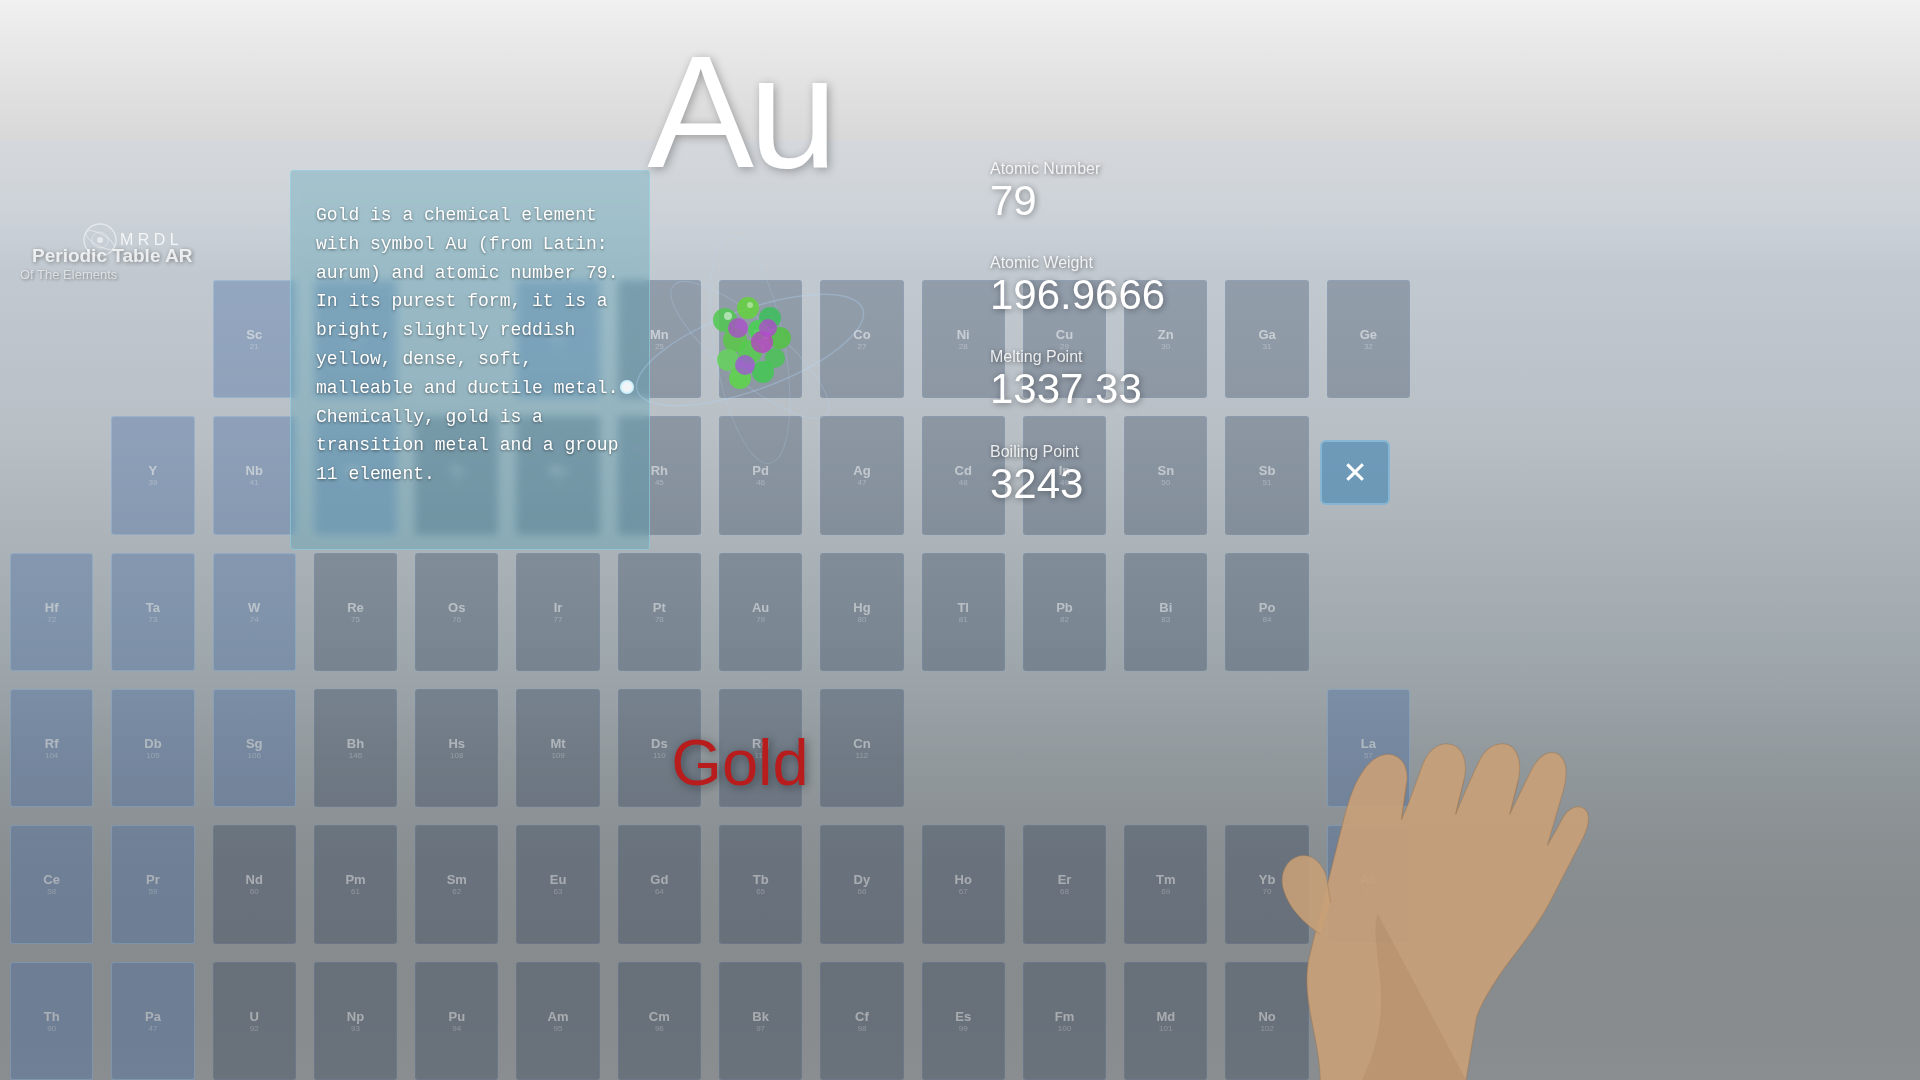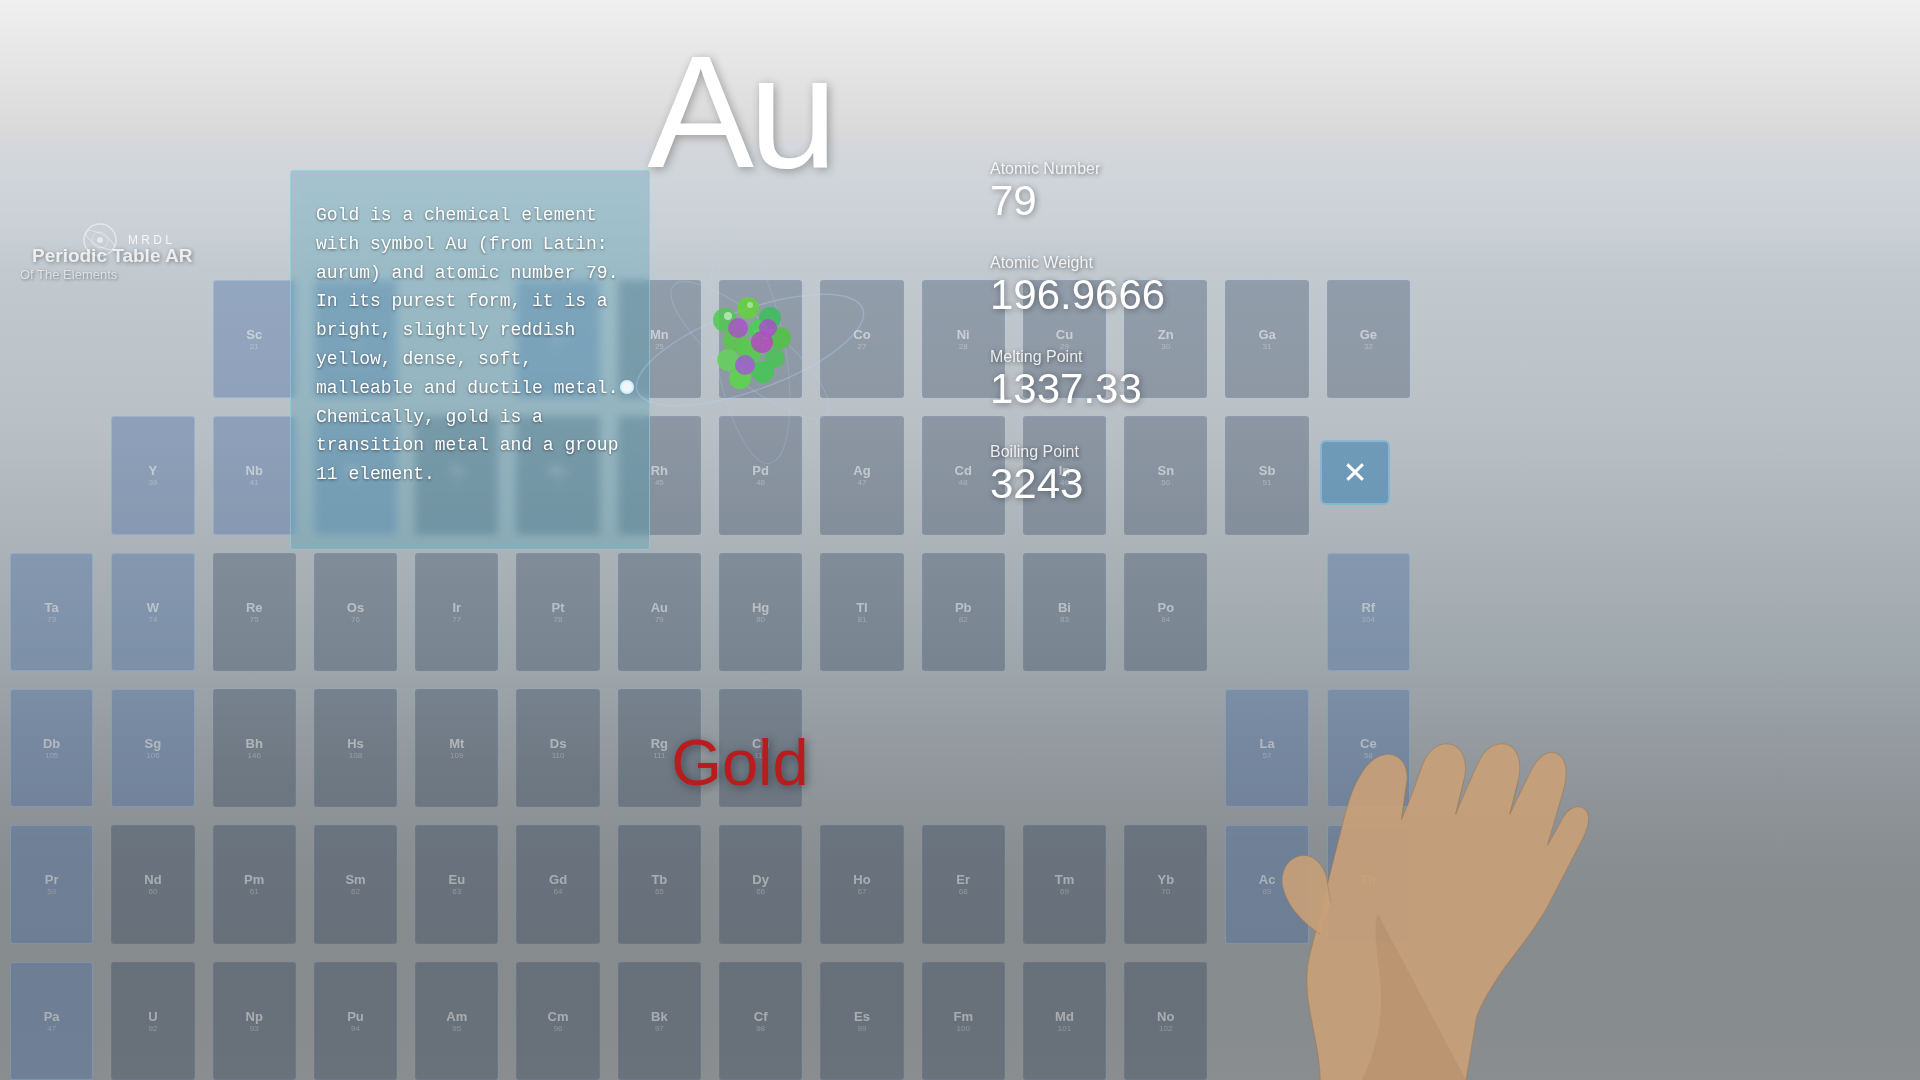--- a/index.html
+++ b/index.html
@@ -196,24 +196,23 @@
       z-index: 25;
     }
 
     
     .mrdl-logo {
       position: absolute;
       top: 220px;
       left: 80px;
       z-index: 9;
       color: rgba(255,255,255,0.8);
-      font-size: 12px;
+      font-size: 16px;
       display: flex;
       align-items: center;
-      gap: 8px;
     }
 
     .mrdl-icon {
       width: 40px;
       height: 40px;
       opacity: 0.7;
     }
 
     
     .bg-element-grid {
@@ -350,20 +349,24 @@
   <div class="bg-cell">
       <span>Sn</span>
       <span class="bg-cell-sub">50</span>
     </div>
   <div class="bg-cell">
       <span>Sb</span>
       <span class="bg-cell-sub">51</span>
     </div>
 
   <div class="bg-cell empty-bg"></div>
+  <div class="bg-cell bright">
+      <span>Hf</span>
+      <span class="bg-cell-sub">72</span>
+    </div>
   <div class="bg-cell bright">
       <span>Ta</span>
       <span class="bg-cell-sub">73</span>
     </div>
   <div class="bg-cell bright">
       <span>W</span>
       <span class="bg-cell-sub">74</span>
     </div>
   <div class="bg-cell">
       <span>Re</span>

